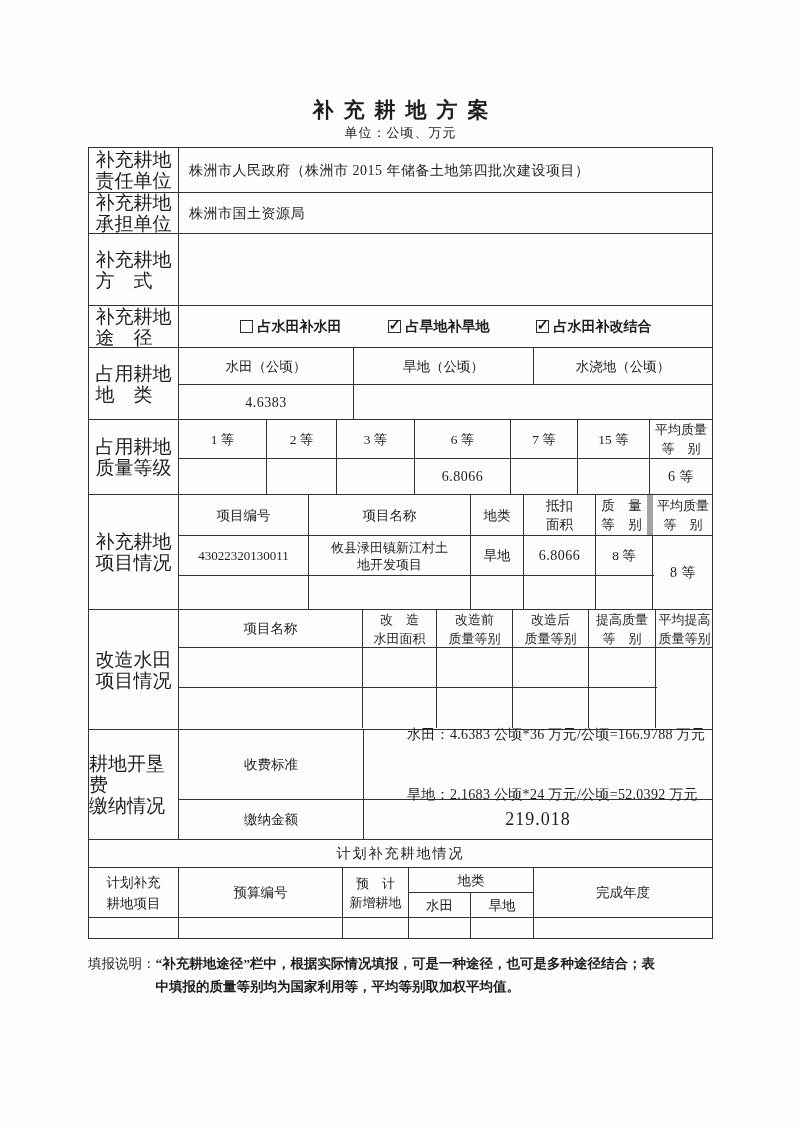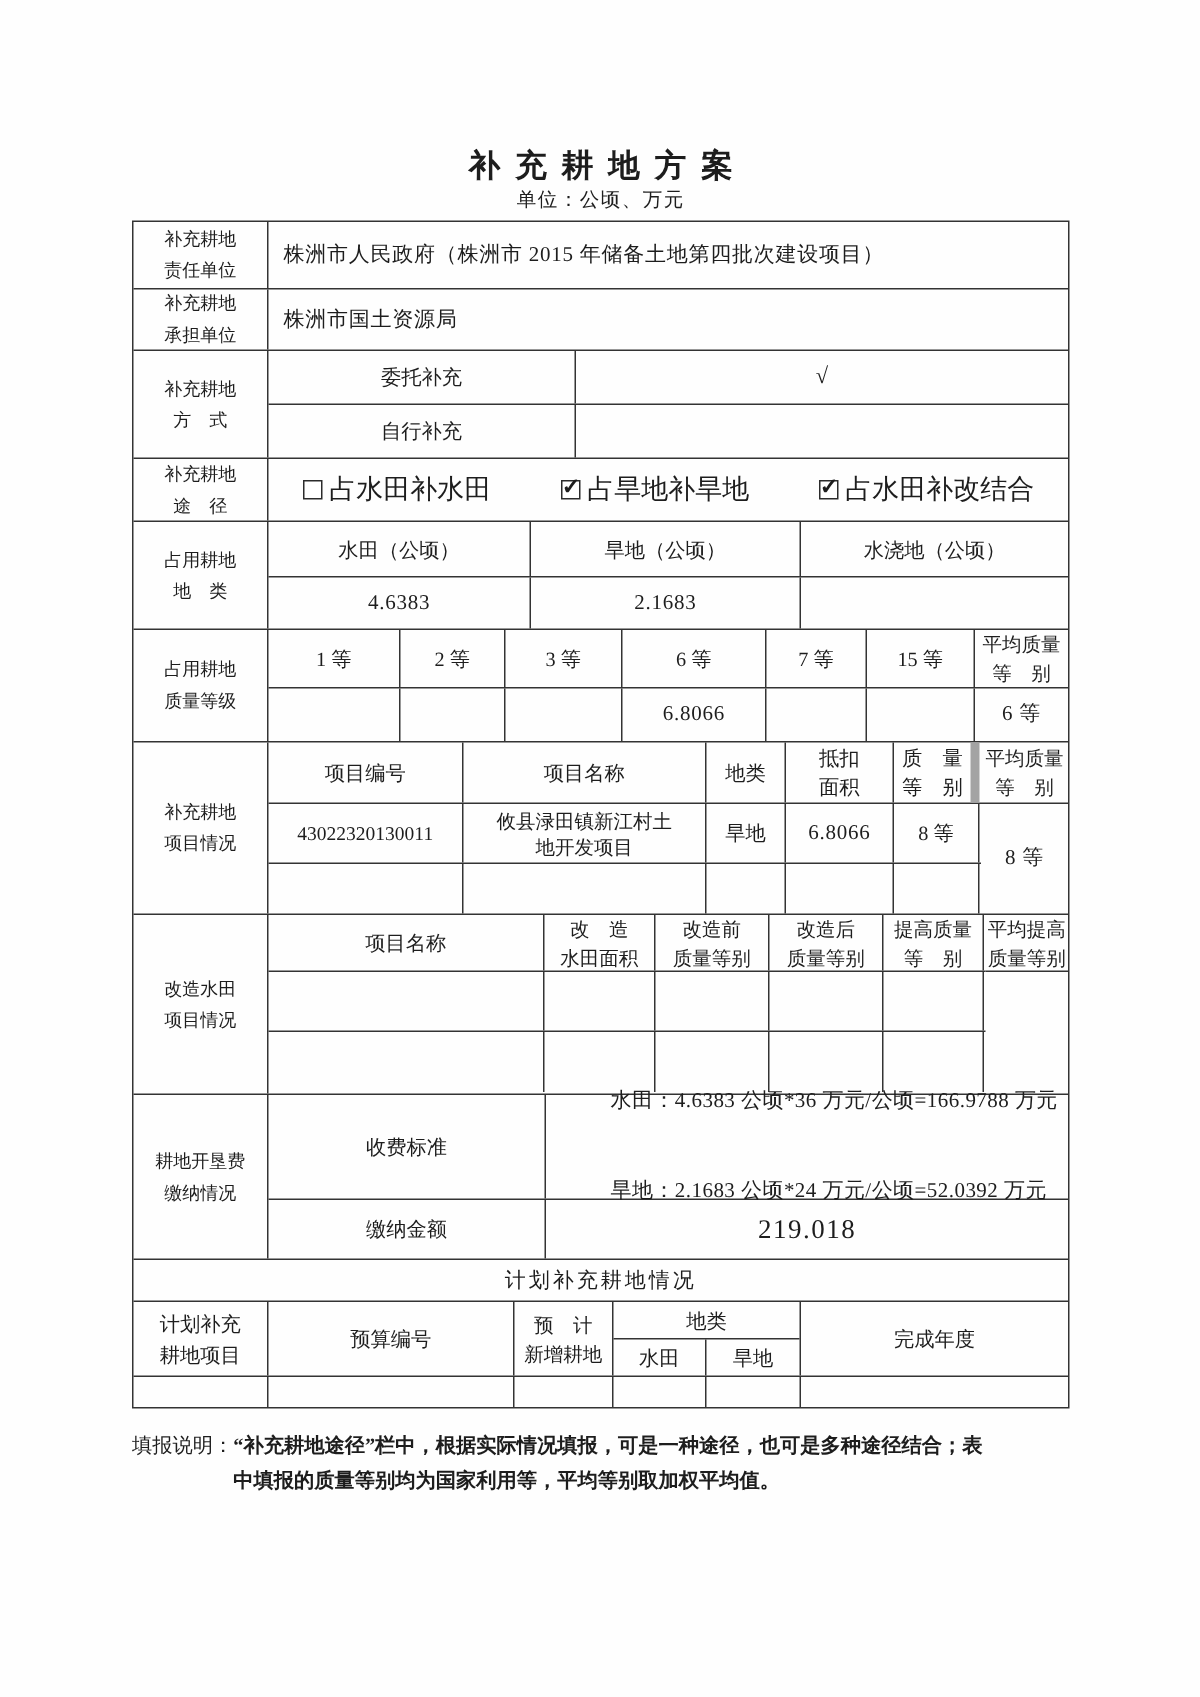--- a/index.html
+++ b/index.html
@@ -19,41 +19,41 @@
     white-space:nowrap;
   }
   .unit-note { text-align:center; font-size:13px; margin-bottom:5px; letter-spacing:1px; }
 
   .tbl { width:625px; border:1px solid #333; font-size:13.5px; }
   .sec { display:flex; border-bottom:1px solid #333; }
   .sec:last-child { border-bottom:none; }
   .lab {
     flex:0 0 90px; width:90px; border-right:1px solid #333;
     display:flex; align-items:center; justify-content:center;
-    text-align:center; white-space:pre-line; line-height:21px; font-size:12px;
+    white-space:pre-line; line-height:21px; font-size:19px;
   }
   .body { flex:1; display:flex; flex-direction:column; min-width:0; }
   .r { display:flex; border-bottom:1px solid #333; }
   .r:last-child { border-bottom:none; }
   .c {
     display:flex; align-items:center; justify-content:center;
     text-align:center; border-right:1px solid #333;
     white-space:pre-line; line-height:19px; min-width:0;
   }
   .c:last-child { border-right:none; }
   .c.left { justify-content:flex-start; text-align:left; padding-left:10px; }
   .grow { flex:1; }
 
   .val { font-size:14px; letter-spacing:0.5px; }
   .num { font-size:14px; letter-spacing:0.5px; }
   .big-num { font-size:18px; letter-spacing:1px;font-family:Liberation Serif, serif; }
 
   
   .cbrow { display:flex; align-items:center; justify-content:center; gap:46px; width:100%; }
-  .cbitem { display:flex; align-items:center; font-size:18px; }
+  .cbitem { display:flex; align-items:center; font-size:14px;font-weight:bold; }
   .cb {
     width:13px; height:13px; border:1.5px solid #2b2b2b;
     display:inline-block; position:relative; margin-right:5px; background:#fff;
     flex:0 0 13px;
   }
   .cb.checked::after {
     content:"✓"; position:absolute; left:0px; top:-5px;
     font-size:15px; font-weight:bold; color:#1d1d1d;
   }
 
@@ -85,30 +85,20 @@
 
       <div class="sec" style="height:41px">
         <div class="lab">补充耕地
 承担单位</div>
         <div class="c left grow val">株洲市国土资源局</div>
       </div>
 
       <div class="sec" style="height:72px">
         <div class="lab">补充耕地
 方　式</div>
-        <div class="body">
-          <div class="r" style="height:36px">
-            <div class="c" style="width:205px">委托补充</div>
-            <div class="c grow check-mark">√</div>
-          </div>
-          <div class="r" style="height:36px">
-            <div class="c" style="width:205px">自行补充</div>
-            <div class="c grow"></div>
-          </div>
-        </div>
       </div>
 
       <div class="sec" style="height:42px">
         <div class="lab">补充耕地
 途　径</div>
         <div class="c grow">
           <div class="cbrow">
             <span class="cbitem">
               <span class="cb"></span>
               <span>占水田补水田</span>
@@ -129,21 +119,20 @@
         <div class="lab">占用耕地
 地　类</div>
         <div class="body">
           <div class="r" style="height:38px">
             <div class="c" style="width:175px">水田（公顷）</div>
             <div class="c" style="width:180px">旱地（公顷）</div>
             <div class="c grow">水浇地（公顷）</div>
           </div>
           <div class="r" style="height:34px">
             <div class="c num" style="width:175px">4.6383</div>
-            <div class="c num" style="width:180px">2.1683</div>
             <div class="c grow num"></div>
           </div>
         </div>
       </div>
 
       <div class="sec" style="height:75px">
         <div class="lab">占用耕地
 质量等级</div>
         <div class="body">
           <div class="r" style="height:40px">

